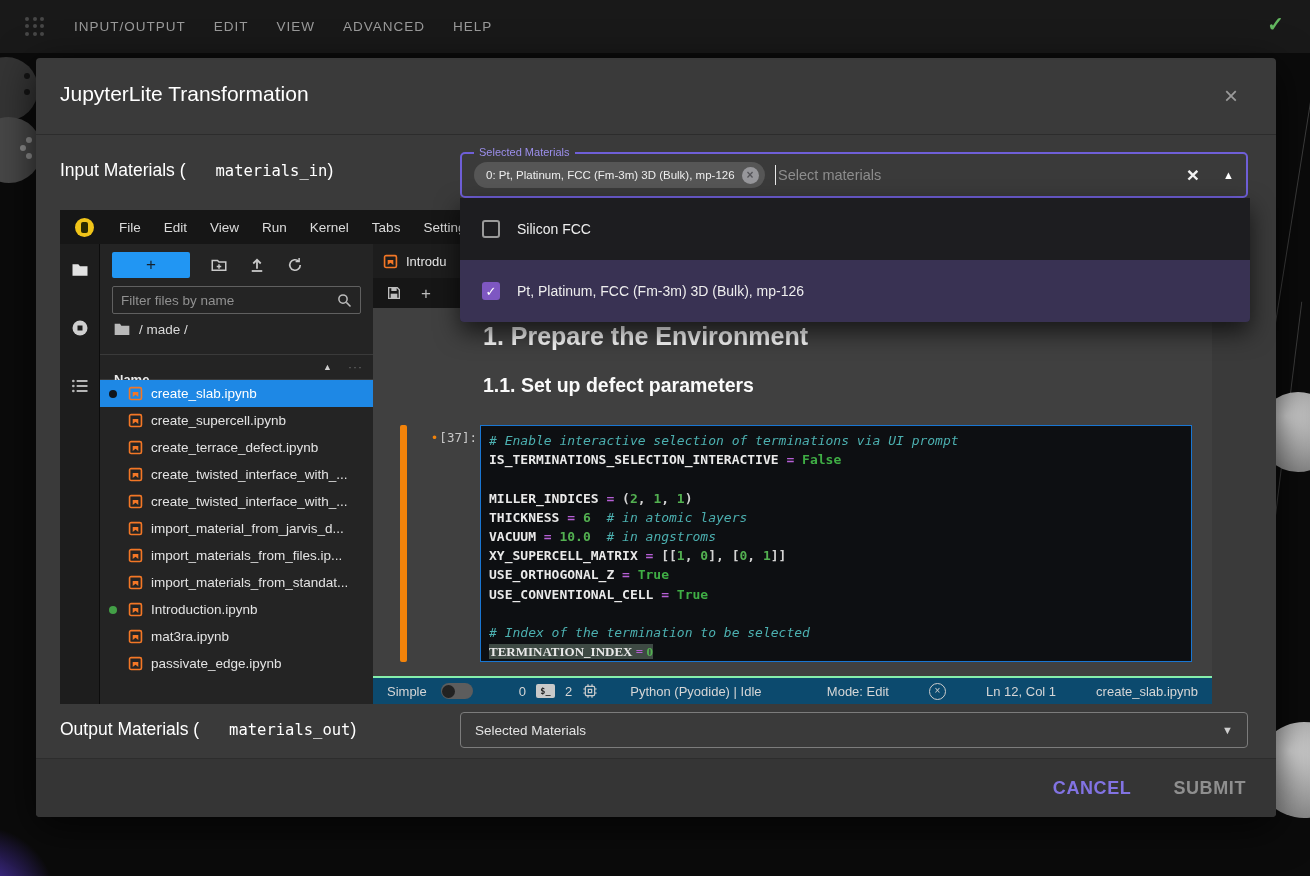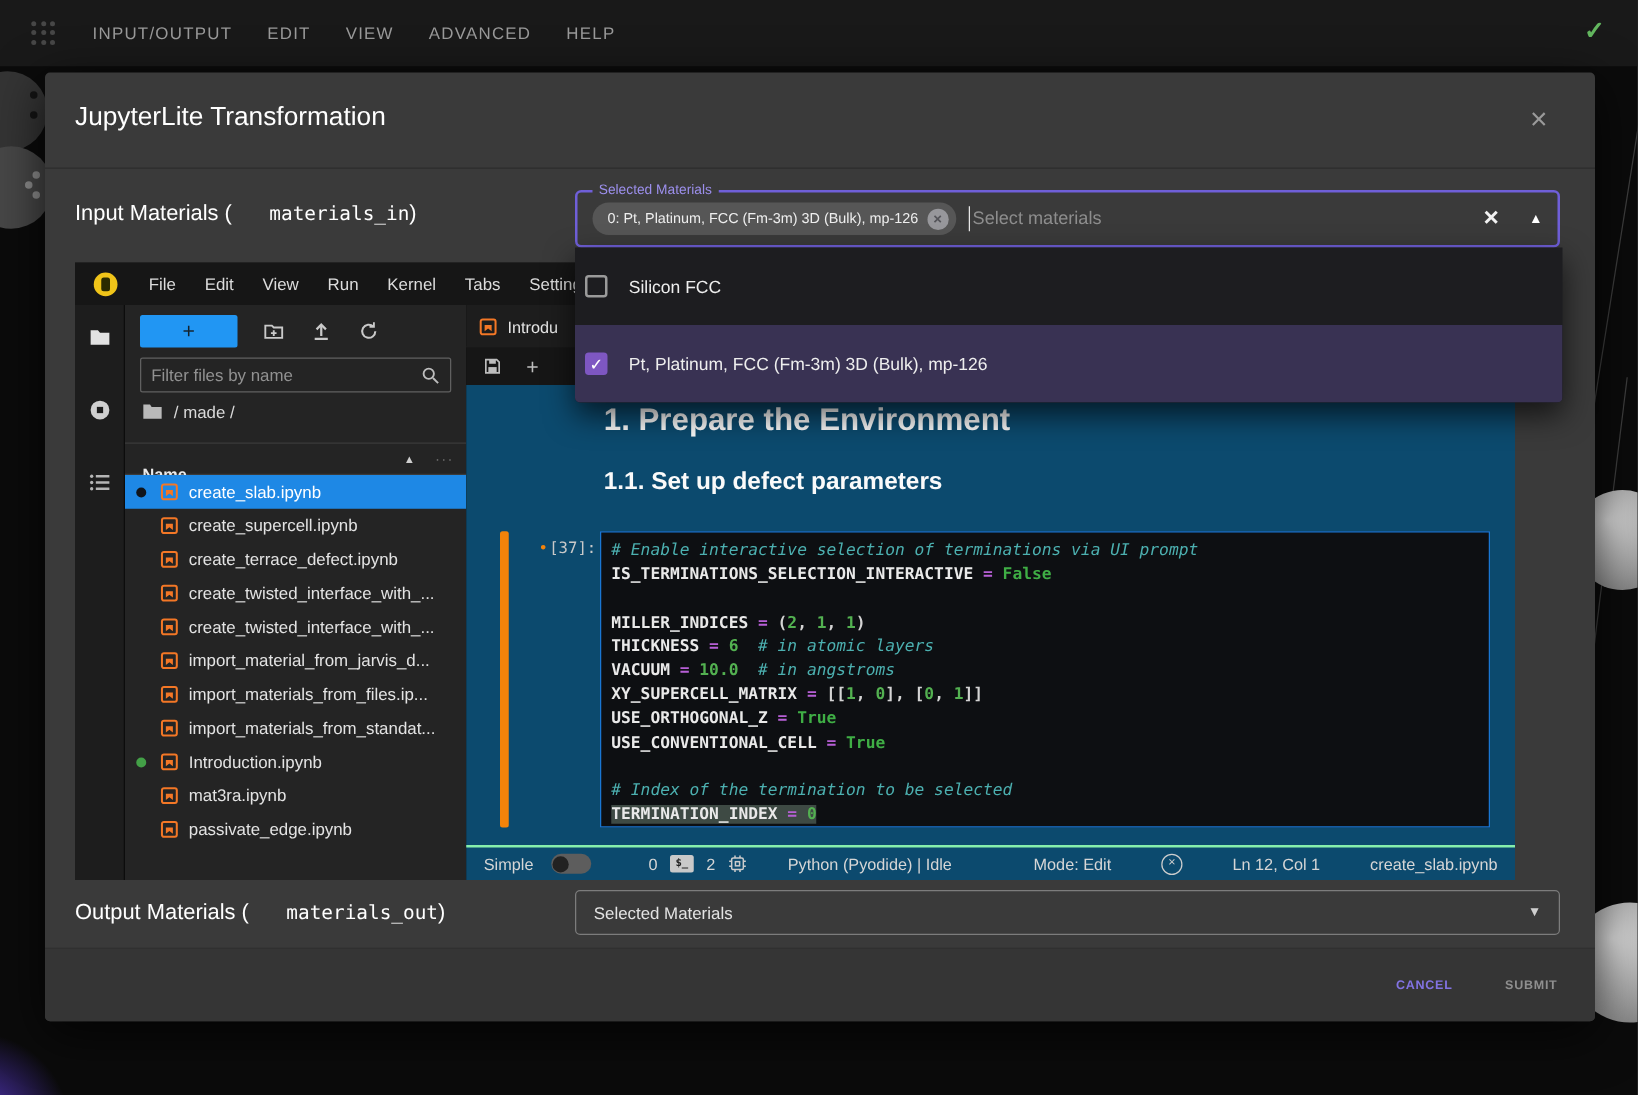--- a/index.html
+++ b/index.html
@@ -62,21 +62,21 @@
   .mat-input { flex:1; background:transparent; border:none; outline:none; color:#dddddd;
     font-size:14.5px; margin-left:2px; font-family:"Liberation Sans", sans-serif; }
   .mat-input::placeholder { color:#8d8d8d; }
   .sel-clear { font-size:21px; font-weight:bold; color:#f2f2f2; margin-right:24px; cursor:pointer; }
   .sel-collapse { font-size:11px; color:#ffffff; cursor:pointer; }
 
   
   .dropdown { position:absolute; left:424px; top:140px; width:790px; height:124px;
     background:#1d1d20; z-index:30; box-shadow:0 10px 24px rgba(0,0,0,.65);
     border-radius:0 0 4px 4px; overflow:hidden; }
-  .option { height:62px; display:flex; align-items:center; padding-left:8px; cursor:pointer; }
+  .option { height:62px; display:flex; align-items:center; padding-left:22px; cursor:pointer; }
   .option.selected { background:#393253; }
   .chk { width:18px; height:18px; border-radius:3px; border:2px solid #9a9a9a; flex:none; }
   .chk.checked { border-color:#7e57c2; background:#7e57c2; color:#ffffff; font-size:13px;
     display:flex; align-items:center; justify-content:center; line-height:1; }
   .option .opt-label { margin-left:17px; font-size:14px; color:#eeeeee; }
 
   
   .jupyter { position:absolute; left:24px; top:152px; width:1152px; height:494px;
     background:#141414; display:flex; flex-direction:column; overflow:hidden; }
   .jp-menubar { height:34px; background:#161616; display:flex; align-items:center; flex:none; }
@@ -118,39 +118,39 @@
   .file-row.selected .fname { color:#ffffff; }
 
   .jp-main { flex:1; display:flex; flex-direction:column; min-width:0; min-height:0; background:#111111; }
   .nb-tabbar { height:34px; background:#101010; border-bottom:1px solid #262626; display:flex; flex:none; }
   .nb-tab { width:150px; height:34px; background:#1d1d1d; display:flex; align-items:center;
     padding:0 10px; gap:8px; overflow:hidden; }
   .nb-tab .tab-label { font-size:13px; color:#e5e5e5; white-space:nowrap; }
   .nb-toolbar { height:30px; background:#161616; display:flex; align-items:center;
     padding-left:13px; gap:19px; flex:none; }
   .nb-toolbar .tb-plus { color:#bdbdbd; font-size:17px; line-height:1; cursor:pointer; }
-  .nb-content { flex:1; position:relative; background:#0c4a6e; overflow:hidden; }
+  .nb-content { flex:1; position:relative; background:#404040; overflow:hidden; }
   .nb-h1 { position:absolute; left:110px; top:14px; font-size:25px; font-weight:bold; color:#fafafa; }
   .nb-h2 { position:absolute; left:110px; top:66px; font-size:19.5px; font-weight:bold; color:#fafafa; }
   .cell-bar { position:absolute; left:27px; top:117px; width:7px; height:237px;
     background:#f3830a; border-radius:2px; }
   .cell-prompt { position:absolute; left:30px; top:122px; width:74px; text-align:right;
     font-family:"DejaVu Sans Mono", monospace; font-size:12.5px; color:#c9c9c9; }
   .cell-prompt .dot { color:#f3830a; margin-right:1px; }
   .editor { position:absolute; left:107px; top:117px; width:712px; height:237px;
     border:1px solid #1976d2; background:#0d0f12; padding:5px 0 0 8px;
     font-family:"DejaVu Sans Mono", monospace; font-size:13px; line-height:19.2px; white-space:pre; }
   .code-line { height:19.2px; }
   .tk-p { color:#d4d4d4; font-weight:bold; }
   .tk-v { color:#e9e9e9; font-weight:bold; }
   .tk-o { color:#b75fd6; font-weight:bold; }
   .tk-n { color:#53b151; font-weight:bold; }
   .tk-k { color:#3fae45; font-weight:bold; }
   .tk-c { color:#4cb0b0; font-style:italic; }
-  .sel-hl { background:#3e4a44; }
+  .sel-hl { background:#3e4a44;font-family:Liberation Serif, serif; }
 
   .statusbar { height:28px; background:#0c4a6e; border-top:2px solid #86efac;
     display:flex; align-items:center; padding:0 14px; flex:none; font-size:13px; color:#d6d6d6; }
   .sb-left { display:flex; align-items:center; gap:10px; }
   .toggle { width:32px; height:16px; border-radius:8px; background:#5d5d5d; position:relative;
     margin-left:4px; cursor:pointer; }
   .toggle i { position:absolute; left:1px; top:1.5px; width:13px; height:13px; border-radius:50%; background:#222222; }
   .sb-gap { width:26px; }
   .term-icon { width:19px; height:14px; background:#c9c9c9; border-radius:2px; color:#222222;
     font-size:8.5px; font-weight:bold; text-align:center; line-height:14px;
@@ -161,21 +161,21 @@
 
   
   .output-select { position:absolute; left:424px; top:654px; width:788px; height:36px;
     border:1px solid #7c7c7c; border-radius:4px; display:flex; align-items:center;
     padding:0 14px; cursor:pointer; }
   .output-select .val { font-size:13.5px; color:#e3e3e3; }
   .output-select .dd { margin-left:auto; font-size:11px; color:#cfcfcf; }
   .dlg-footer { position:absolute; left:0; right:0; bottom:0; height:59px; background:#353535;
     border-top:1px solid #2d2d2d; border-radius:0 0 4px 4px; display:flex; align-items:center;
     justify-content:flex-end; padding-right:30px; gap:42px; }
-  .btn-text { font-size:10px; font-weight:bold; letter-spacing:.6px; cursor:pointer; background:none; border:none;text-align:right; }
+  .btn-text { font-size:18px; font-weight:bold; letter-spacing:.6px; cursor:pointer; background:none; border:none;text-align:right; }
   .btn-cancel { color:#8273e3; }
   .btn-submit { color:#8f8f8f; }
 
   svg { display:block; }
 </style>
 </head>
 <body>
 
 <div class="deco node-circle node1">
   <i style="left:50px;top:16px"></i>

